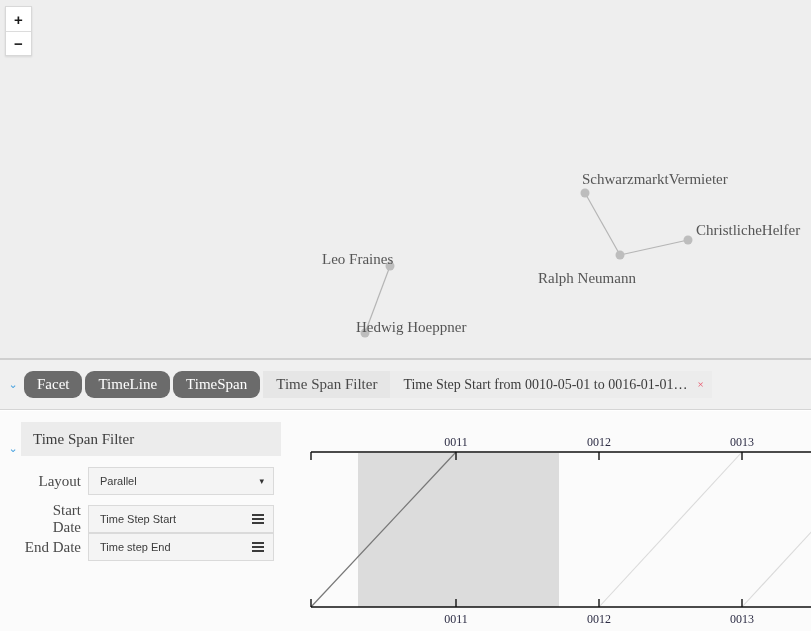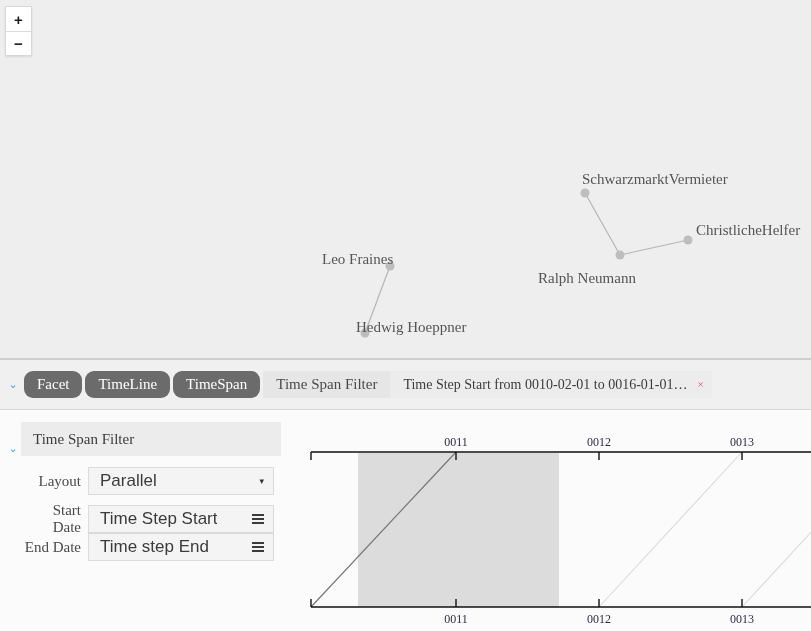--- a/index.html
+++ b/index.html
@@ -216,21 +216,21 @@
     border: 1px solid #dadada;
     box-sizing: border-box;
     display: flex;
     align-items: center;
     justify-content: space-between;
     padding: 0 9px 0 11px;
     cursor: pointer;
   }
   .field-value {
     font-family: "Liberation Sans", sans-serif;
-    font-size: 17px;
+    font-size: 11px;
     color: #3b3b3b;
     white-space: nowrap;
     overflow: hidden;
   }
   .caret-icon {
     font-size: 9px;
     color: #333333;
     line-height: 1;
   }
   .hamburger-icon {
@@ -308,21 +308,21 @@
   <div class="bar-divider"></div>
 
   <div class="tabbar"></div>
   <div class="tab-chevron">⌄</div>
   <div class="tabs">
     <div class="tab dark">Facet</div>
     <div class="tab dark">TimeLine</div>
     <div class="tab dark">TimeSpan</div>
     <div class="tab light">Time Span Filter</div>
     <div class="filter-chip">
-      <span>Time Step Start from 0010-02-01 to 0016-01-01…</span>
+      <span>Time Step Start from 0010-05-01 to 0016-01-01…</span>
       <span class="chip-close">×</span>
     </div>
   </div>
 
   <div class="lower">
 
     <div class="form-panel">
       <div class="panel-chevron">⌄</div>
       <div class="panel-header">Time Span Filter</div>
 

